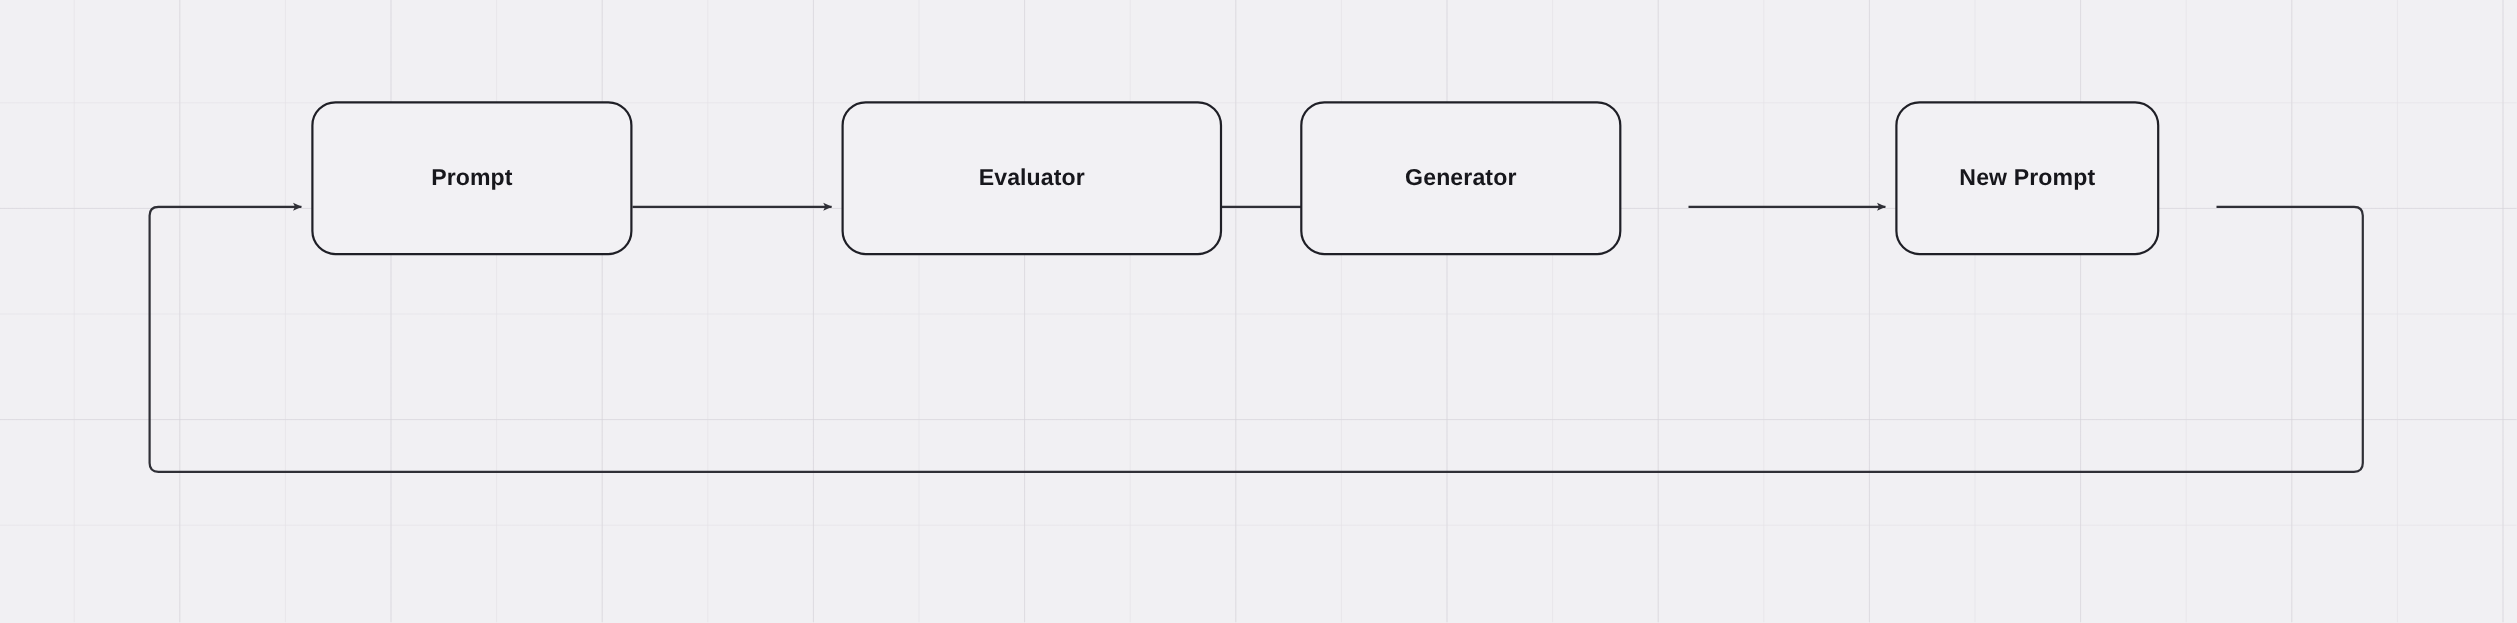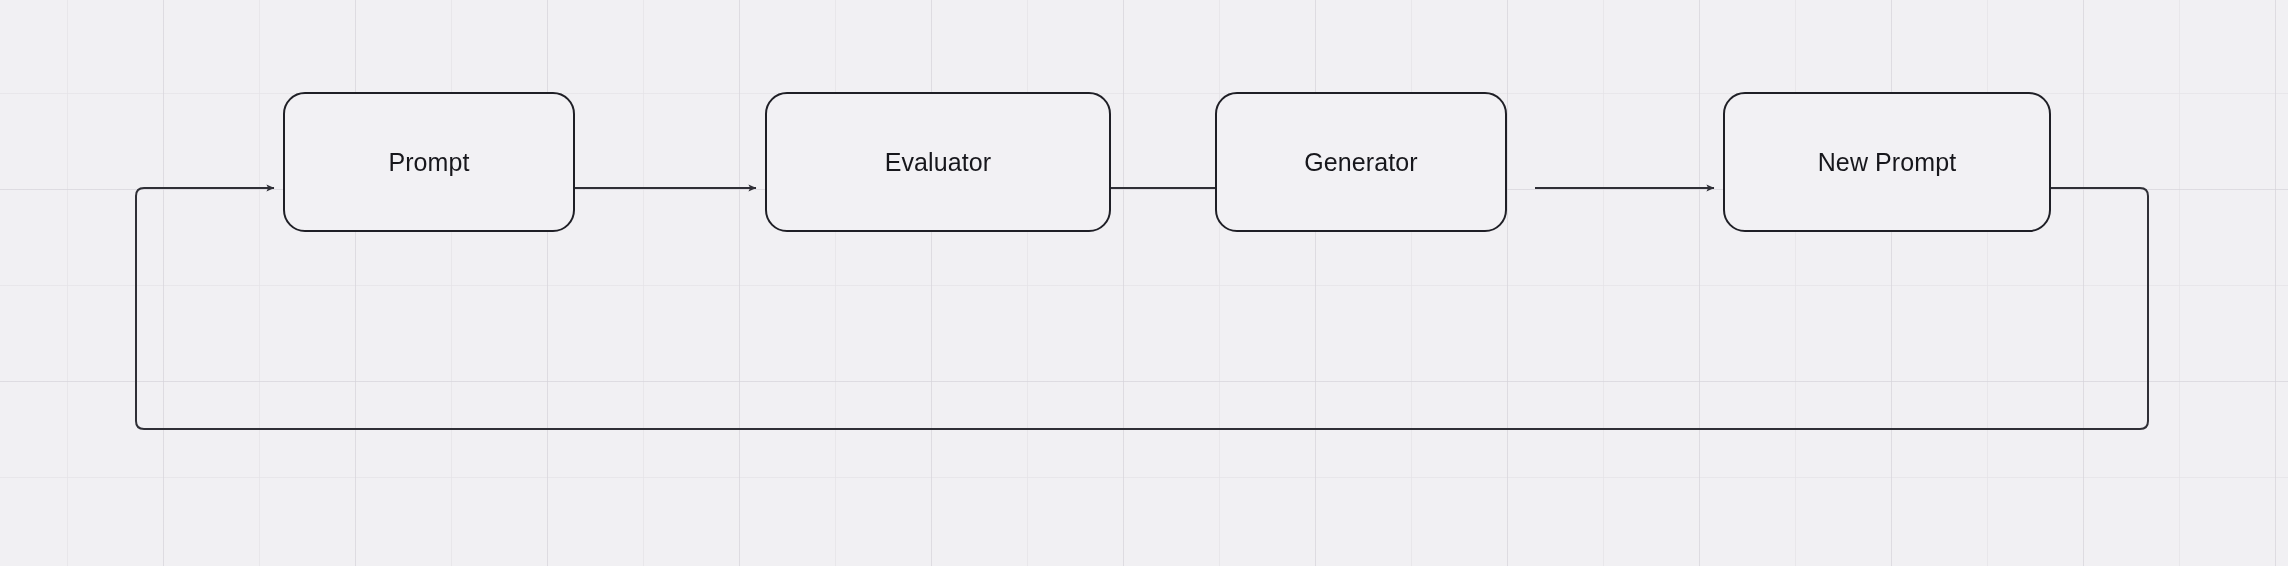--- a/index.html
+++ b/index.html
@@ -46,31 +46,31 @@
     display: flex;
     align-items: center;
     justify-content: center;
     background: #f2f1f4;
     border: 2px solid #1f1f26;
     border-radius: 22px;
     height: 140px;
     top: 92px;
   }
   .node-label {
-    font-size: 25px;
-    font-weight: 400;
+    font-size: 21px;
+    font-weight: 700;
     color: #17171c;
     letter-spacing: 0.1px;
     white-space: nowrap;
     user-select: none;
   }
   #node-prompt      { left: 283px;  width: 292px; }
   #node-evaluator   { left: 765px;  width: 346px; }
-  #node-generator   { left: 1215px; width: 292px; }
-  #node-new-prompt  { left: 1723px; width: 328px; }
+  #node-generator   { left: 1182px; width: 292px; }
+  #node-new-prompt  { left: 1723px; width: 240px; }
 </style>
 </head>
 <body>
 
 <div id="canvas">
 
   <svg id="edges" viewBox="0 0 2288 566" width="2288" height="566" xmlns="http://www.w3.org/2000/svg">
     <defs>
       <marker id="arrowhead" markerWidth="9" markerHeight="9" refX="8.2" refY="4.5" orient="auto" markerUnits="userSpaceOnUse">
         <path d="M 0.6 0.9 L 8.6 4.5 L 0.6 8.1 L 2.4 4.5 Z" fill="#2f2f36"></path>

